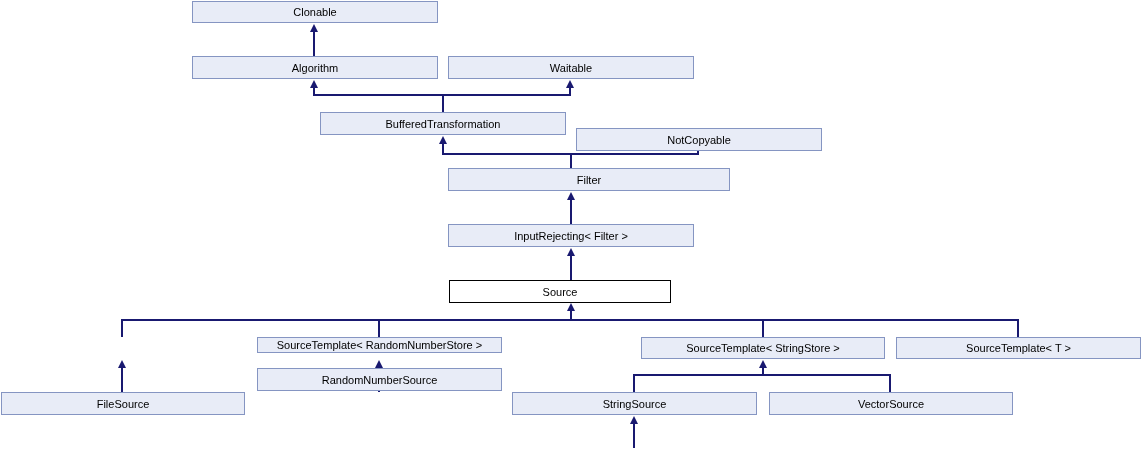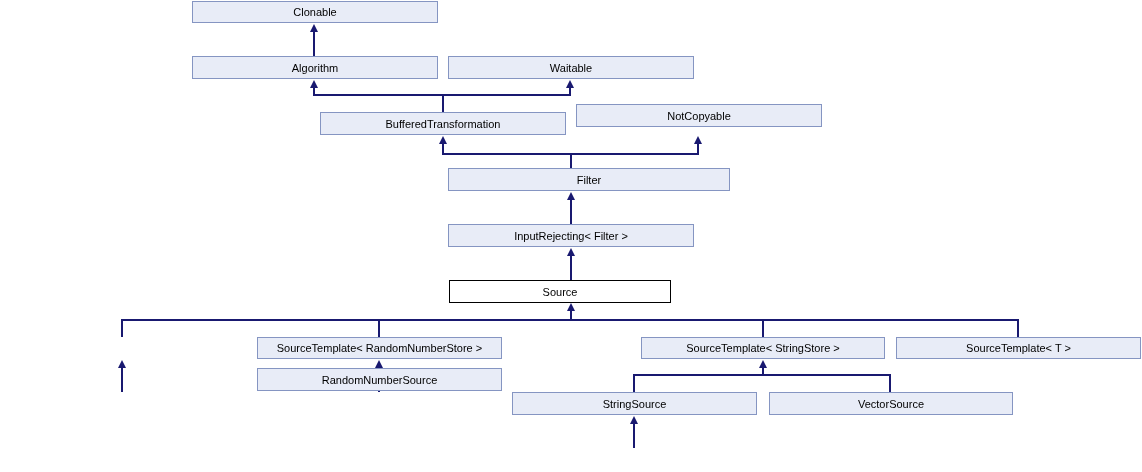--- a/index.html
+++ b/index.html
@@ -115,35 +115,36 @@
   </div>
 
   <div class="node" style="left:192px;top:1px;width:246px;height:22px">Clonable</div>
 
   <div class="node" style="left:192px;top:56px;width:246px;height:23px">Algorithm</div>
 
   <div class="node" style="left:448px;top:56px;width:246px;height:23px">Waitable</div>
 
   <div class="node" style="left:320px;top:112px;width:246px;height:23px">BufferedTransformation</div>
 
-  <div class="node" style="left:576px;top:104px;width:246px;height:23px">NotCopyable</div>
+  <div class="node" style="left:576px;top:128px;width:246px;height:23px">NotCopyable</div>
 
   <div class="node" style="left:448px;top:168px;width:282px;height:23px">Filter</div>
 
   <div class="node" style="left:448px;top:224px;width:246px;height:23px">InputRejecting&lt; Filter &gt;</div>
 
   <div class="node highlight" style="left:449px;top:280px;width:222px;height:23px">Source</div>
 
 
-  <div class="node" style="left:257px;top:337px;width:245px;height:22px">SourceTemplate&lt; RandomNumberStore &gt;</div>
+  <div class="node" style="left:257px;top:337px;width:245px;height:16px">SourceTemplate&lt; RandomNumberStore &gt;</div>
 
   <div class="node" style="left:641px;top:337px;width:244px;height:22px">SourceTemplate&lt; StringStore &gt;</div>
 
   <div class="node" style="left:896px;top:337px;width:245px;height:22px">SourceTemplate&lt; T &gt;</div>
 
+  <div class="node" style="left:1px;top:392px;width:244px;height:23px">FileSource</div>
 
   <div class="node" style="left:257px;top:368px;width:245px;height:23px">RandomNumberSource</div>
 
   <div class="node" style="left:512px;top:392px;width:245px;height:23px">StringSource</div>
 
   <div class="node" style="left:769px;top:392px;width:244px;height:23px">VectorSource</div>
 
 
 </div>
 

